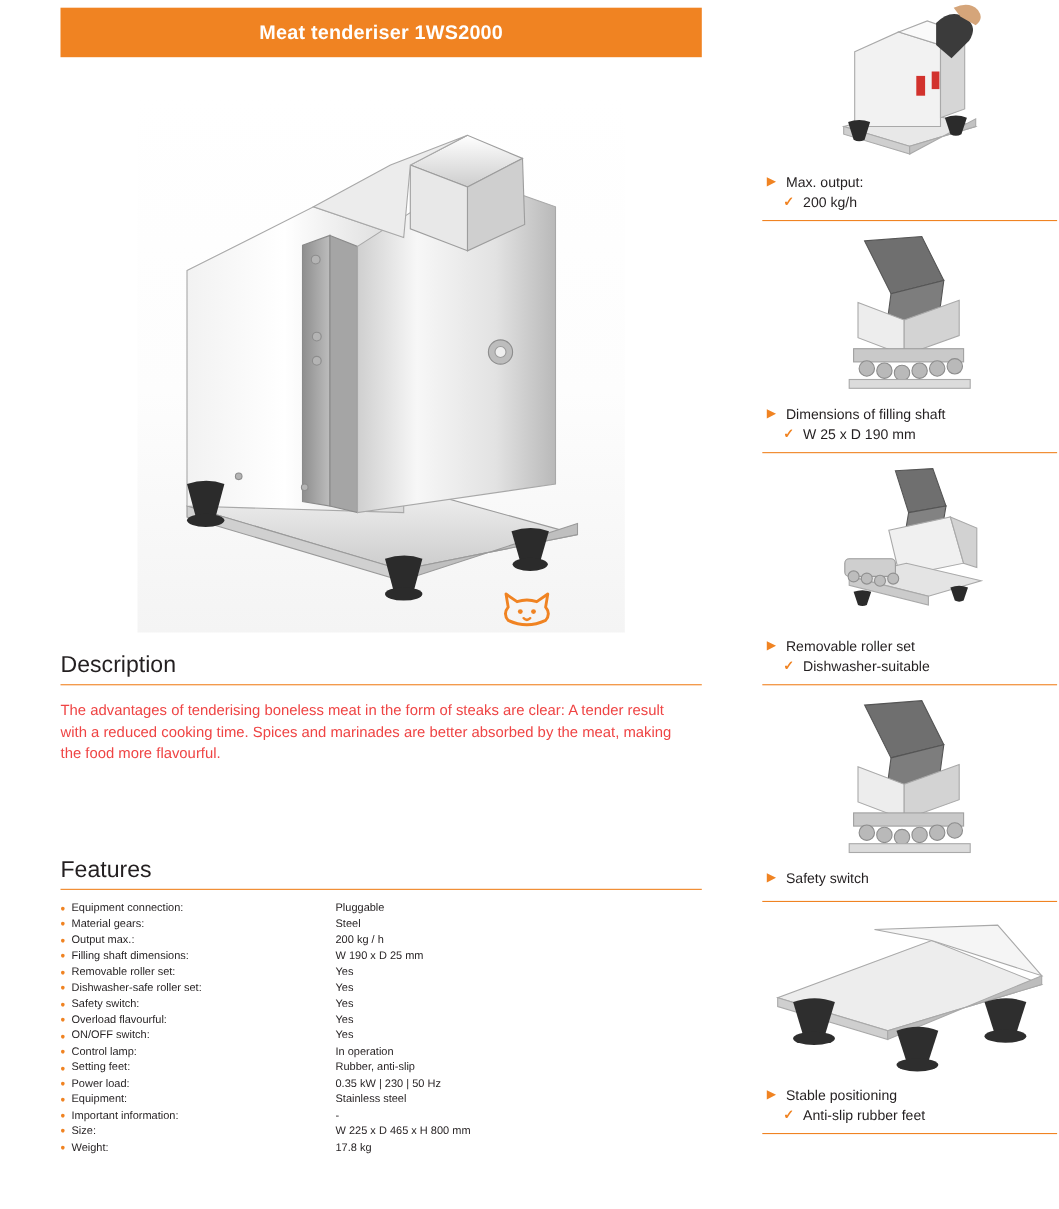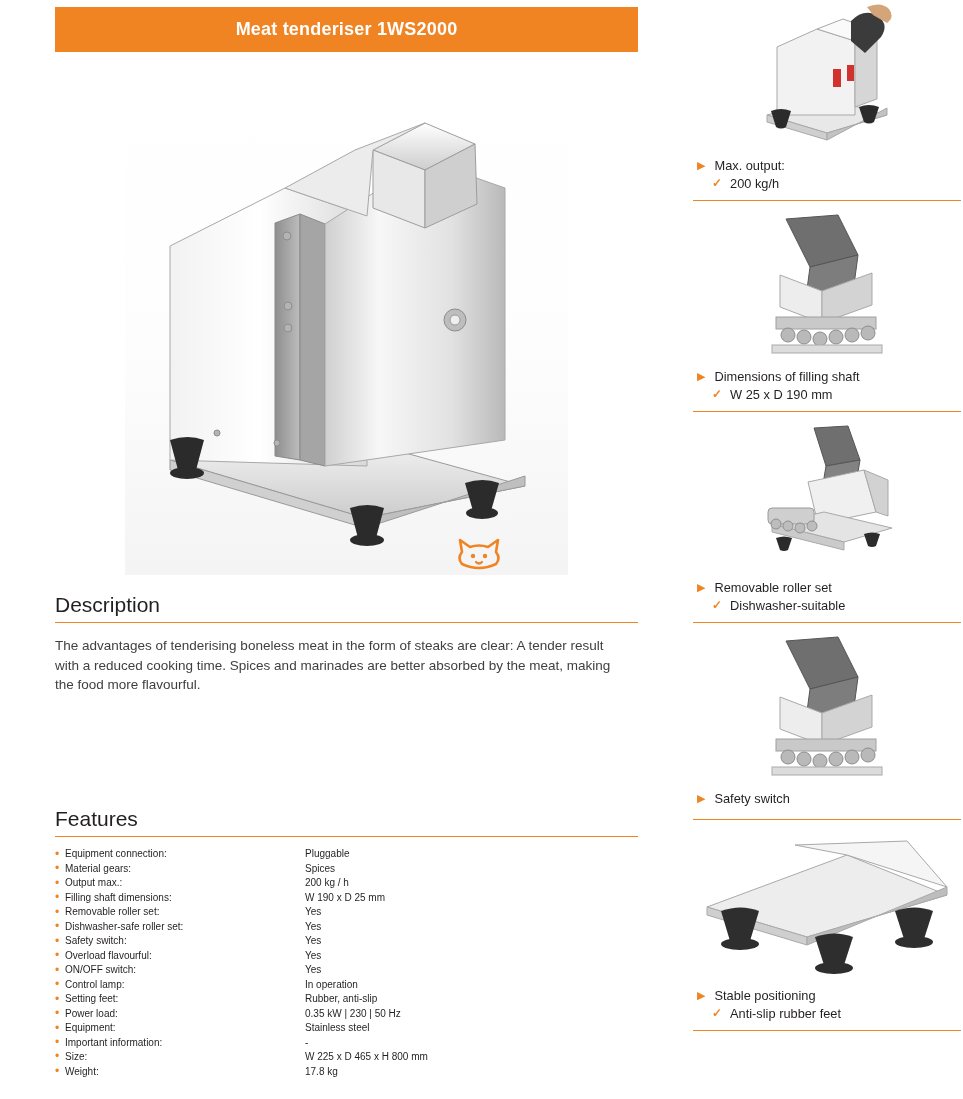--- a/index.html
+++ b/index.html
@@ -57,24 +57,24 @@
     color: #231f20;
     padding-bottom: 5px;
     border-bottom: 1px solid #f08322;
     width: 583px;
   }
   .desc-text {
     margin-top: 13px;
     font-size: 13.5px;
     line-height: 1.45;
     width: 570px;
-    color: #404040;
+    color: #ef4444;
   }
   .features-head {
-    margin-top: 112px;
+    margin-top: 84px;
   }
   .feat-table {
     margin-top: 10px;
     width: 583px;
     border-collapse: collapse;
     font-size: 10px;
   }
   .feat-table td {
     padding: 0.6px 0;
     vertical-align: top;
@@ -226,21 +226,21 @@
     <div class="section-head features-head">Features</div>
 
     <table class="feat-table">
       <tbody>
         <tr>
           <td class="feat-label">Equipment connection:</td>
           <td class="feat-value">Pluggable</td>
         </tr>
         <tr>
           <td class="feat-label">Material gears:</td>
-          <td class="feat-value">Spices</td>
+          <td class="feat-value">Steel</td>
         </tr>
         <tr>
           <td class="feat-label">Output max.:</td>
           <td class="feat-value">200 kg / h</td>
         </tr>
         <tr>
           <td class="feat-label">Filling shaft dimensions:</td>
           <td class="feat-value">W 190 x D 25 mm</td>
         </tr>
         <tr>

